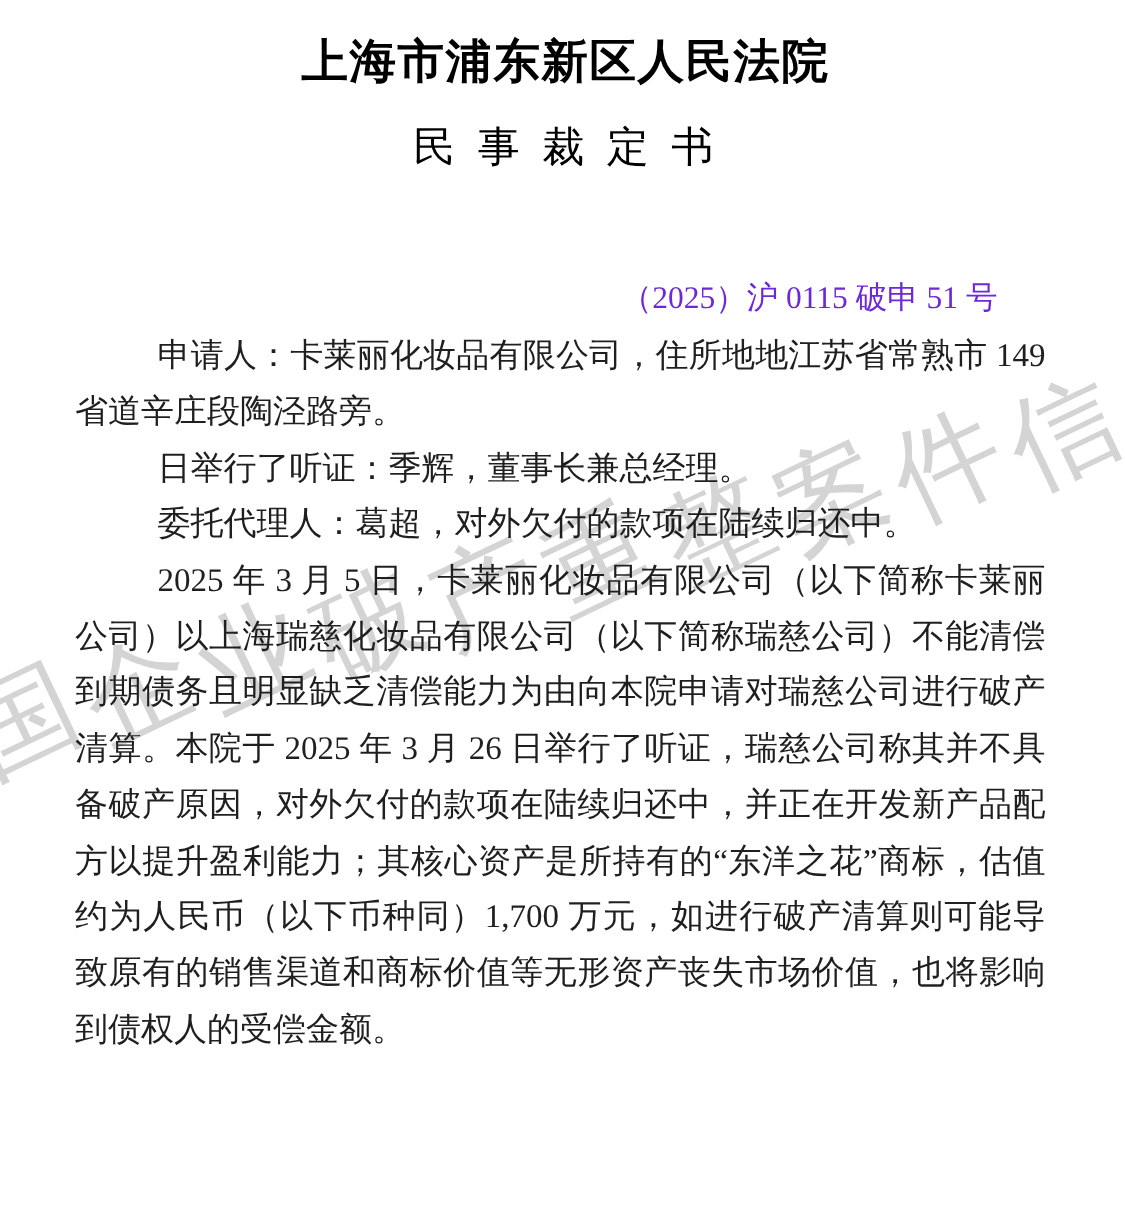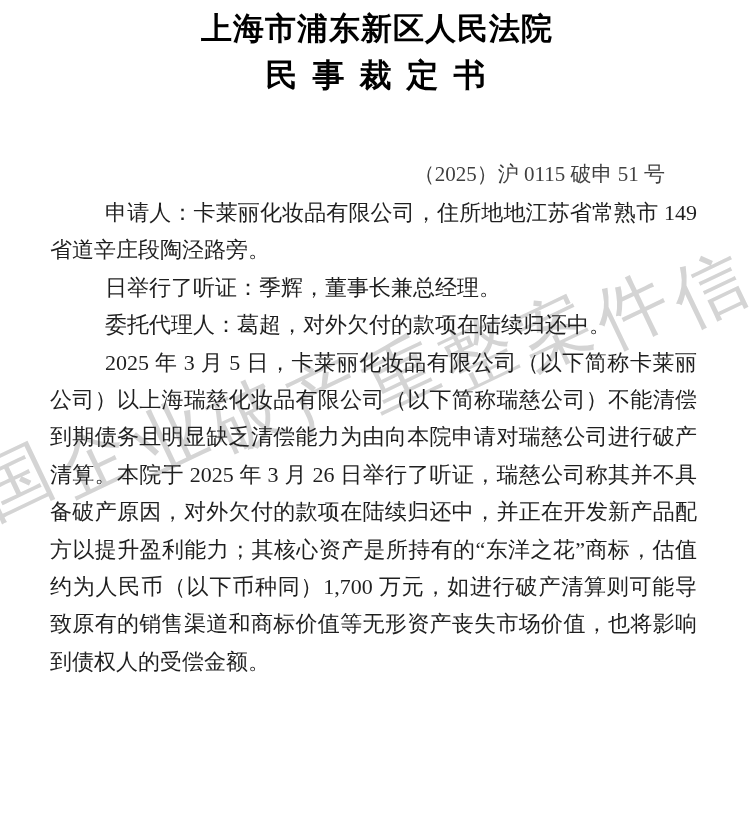--- a/index.html
+++ b/index.html
@@ -37,47 +37,47 @@
   .watermark .wm-char {
     display: inline-block;
     transform: rotate(-10deg);
   }
   
   .content {
     position: relative;
     z-index: 1;
   }
   .court-name {
-    margin: 0;
+    margin: 12px;
     padding-top: 6px;
     font-size: 31px;
     line-height: 46px;
     font-weight: bold;
     color: #000000;
     text-align: center;
     letter-spacing: 1px;
     text-indent: 4px;
   }
   .doc-title {
     margin: 0;
-    font-size: 32px;
+    font-size: 28px;
     line-height: 46px;
-    font-weight: bold;
+    font-weight: normal;
     color: #000000;
     text-align: center;
     letter-spacing: 15px;
     text-indent: 16px;
   }
   .case-number {
     margin-top: 58px;
     padding-right: 85px;
     font-size: 21px;
     line-height: 37px;
     text-align: right;
-    color: #404040;
+    color: #6d28d9;
   }
   .body-text {
     margin: 1px 53px 0 50px;
     font-size: 22px;
     line-height: 37.4px;
     text-align: justify;
     text-justify: inter-character;
     color: #1f1f1f;
   }
   .body-text p {

